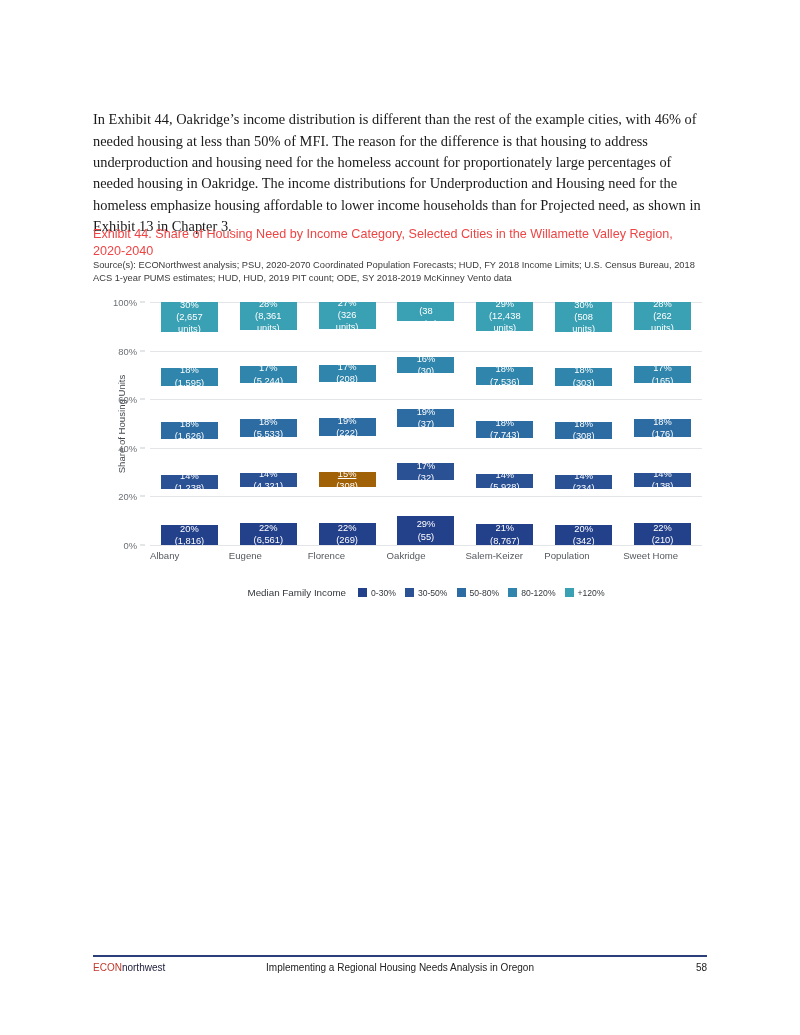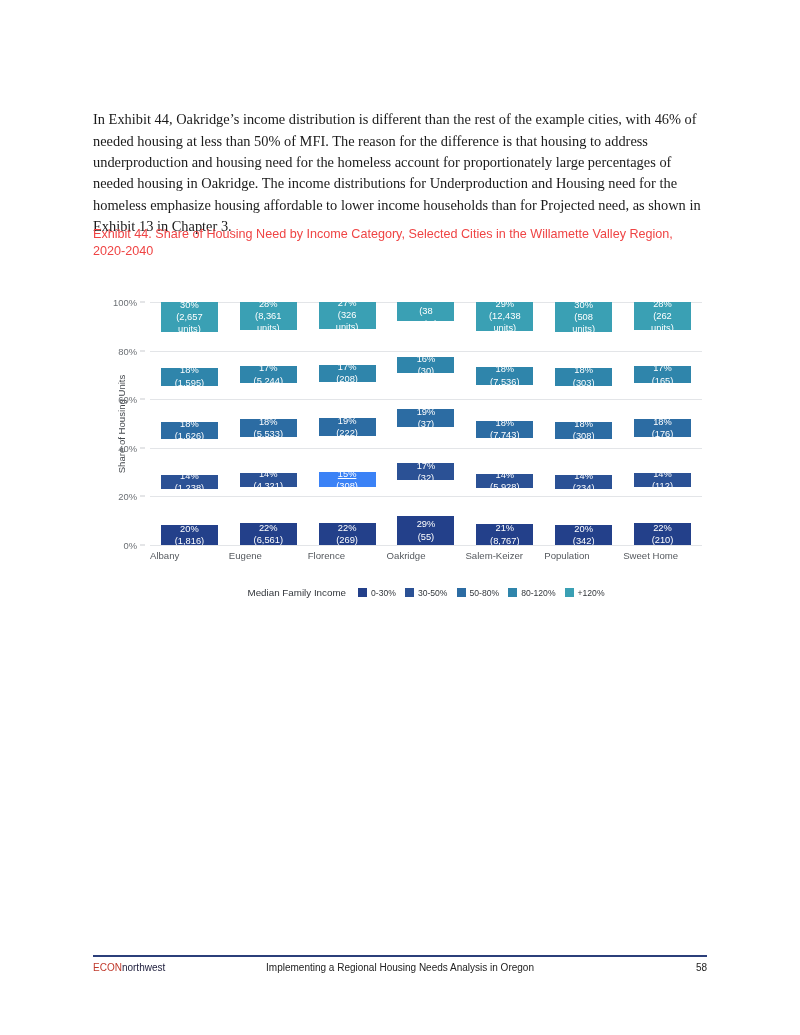--- a/index.html
+++ b/index.html
@@ -159,20 +159,21 @@
 </style>
 </head>
 <body>
 
 <div class="page">
 
   <p class="body-copy">In Exhibit 44, Oakridge’s income distribution is different than the rest of the example cities, with 46% of needed housing at less than 50% of MFI. The reason for the difference is that housing to address underproduction and housing need for the homeless account for proportionately large percentages of needed housing in Oakridge. The income distributions for Underproduction and Housing need for the homeless emphasize housing affordable to lower income households than for Projected need, as shown in Exhibit 13 in Chapter 3.</p>
 
   <div class="exhibit-title">Exhibit 44. Share of Housing Need by Income Category, Selected Cities in the Willamette Valley Region, 2020-2040</div>
 
+  <div class="exhibit-source">Source(s): ECONorthwest analysis; PSU, 2020-2070 Coordinated Population Forecasts; HUD, FY 2018 Income Limits; U.S. Census Bureau, 2018 ACS 1-year PUMS estimates; HUD, HUD, 2019 PIT count; ODE, SY 2018-2019 McKinney Vento data</div>
 
   <div class="chart">
 
     <div class="axis-title-wrap">
       <div class="axis-title">Share of Housing Units</div>
     </div>
 
     <div class="ylabels" id="ylabels">
         <div class="ylabel" style="top: 100%;">0%</div>
         <div class="ytick" style="top: 100%;"></div>
@@ -251,21 +252,21 @@
               <span>units)</span>
             </div>
             <div class="seg" style="flex: 17 0 0px; background: rgb(47, 133, 171);">
               <span>17%</span>
               <span>(208)</span>
             </div>
             <div class="seg" style="flex: 19 0 0px; background: rgb(44, 108, 163);">
               <span>19%</span>
               <span>(222)</span>
             </div>
-            <div class="seg" style="flex: 15 0 0px; background: #3b82f6; text-decoration: underline;">
+            <div class="seg" style="flex: 15 0 0px; background: #a16207; text-decoration: underline;">
               <span>15%</span>
               <span>(308)</span>
             </div>
             <div class="seg" style="flex: 22 0 0px; background: rgb(35, 64, 138);">
               <span>22%</span>
               <span>(269)</span>
             </div>
           </div>
           <div class="bar-col">
             <div class="seg" style="flex: 19 0 0px; background: rgb(58, 160, 180);">
@@ -345,21 +346,21 @@
             <div class="seg" style="flex: 17 0 0px; background: rgb(47, 133, 171);">
               <span>17%</span>
               <span>(165)</span>
             </div>
             <div class="seg" style="flex: 18 0 0px; background: rgb(44, 108, 163);">
               <span>18%</span>
               <span>(176)</span>
             </div>
             <div class="seg" style="flex: 14 0 0px; background: rgb(43, 81, 149);">
               <span>14%</span>
-              <span>(112)</span>
+              <span>(138)</span>
             </div>
             <div class="seg" style="flex: 22 0 0px; background: rgb(35, 64, 138);">
               <span>22%</span>
               <span>(210)</span>
             </div>
           </div>
         </div>
     </div>
 
     <div class="xlabels" id="xlabels">

